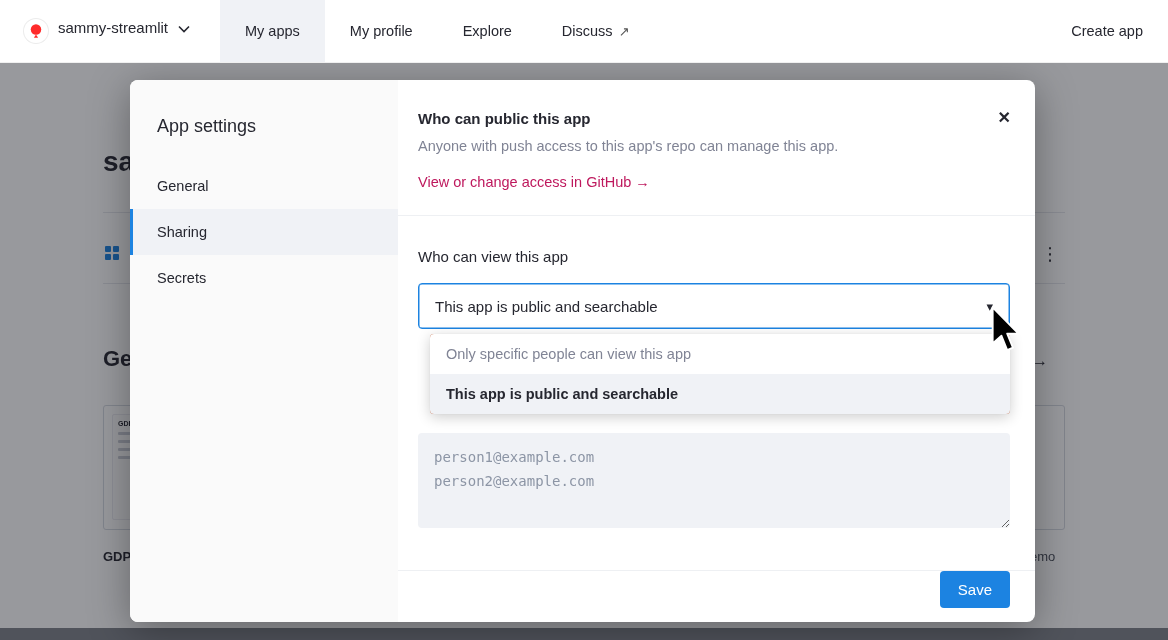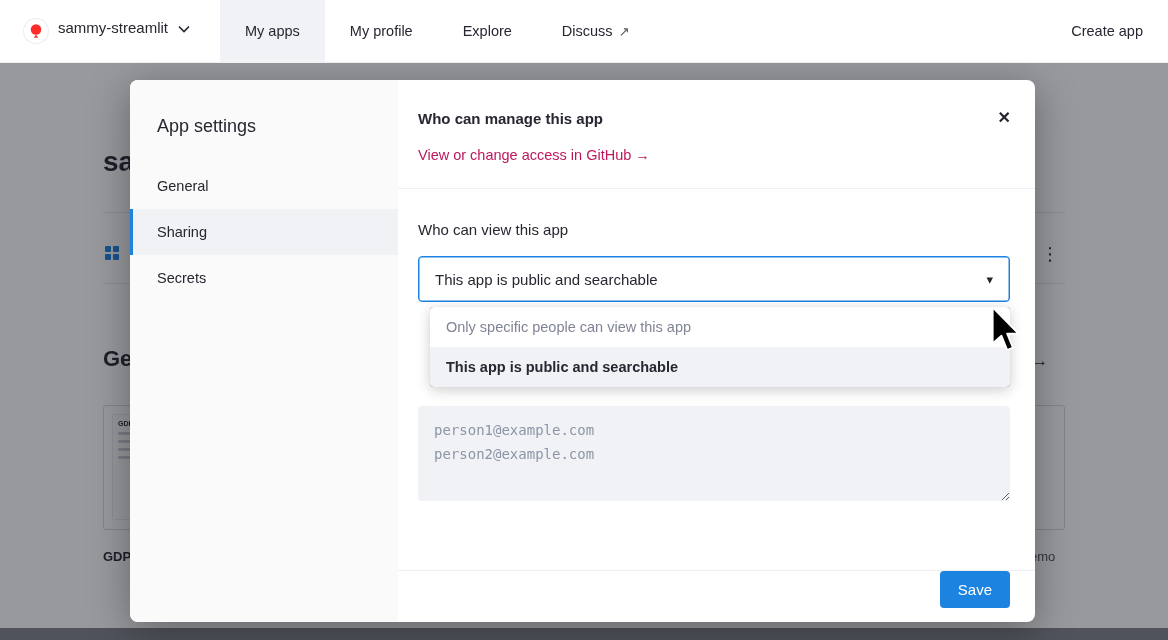--- a/index.html
+++ b/index.html
@@ -197,21 +197,22 @@
     <div class="side-item active">
       <span>Sharing</span>
     </div>
     <div class="side-item">
       <span>Secrets</span>
     </div>
   </aside>
 
   <section class="modal-content">
     <div class="manage">
-      <div class="manage-title">Who can manage this app</div>
+      <div class="manage-title">Who can public this app</div>
+      <div class="manage-desc">Anyone with push access to this app's repo can manage this app.</div>
       <a class="github-link">View or change access in GitHub →</a>
       <button class="close-btn">
         <span>✕</span>
       </button>
     </div>
 
     <div class="view">
       <div class="view-title">Who can view this app</div>
 
       <div class="select-wrap">

